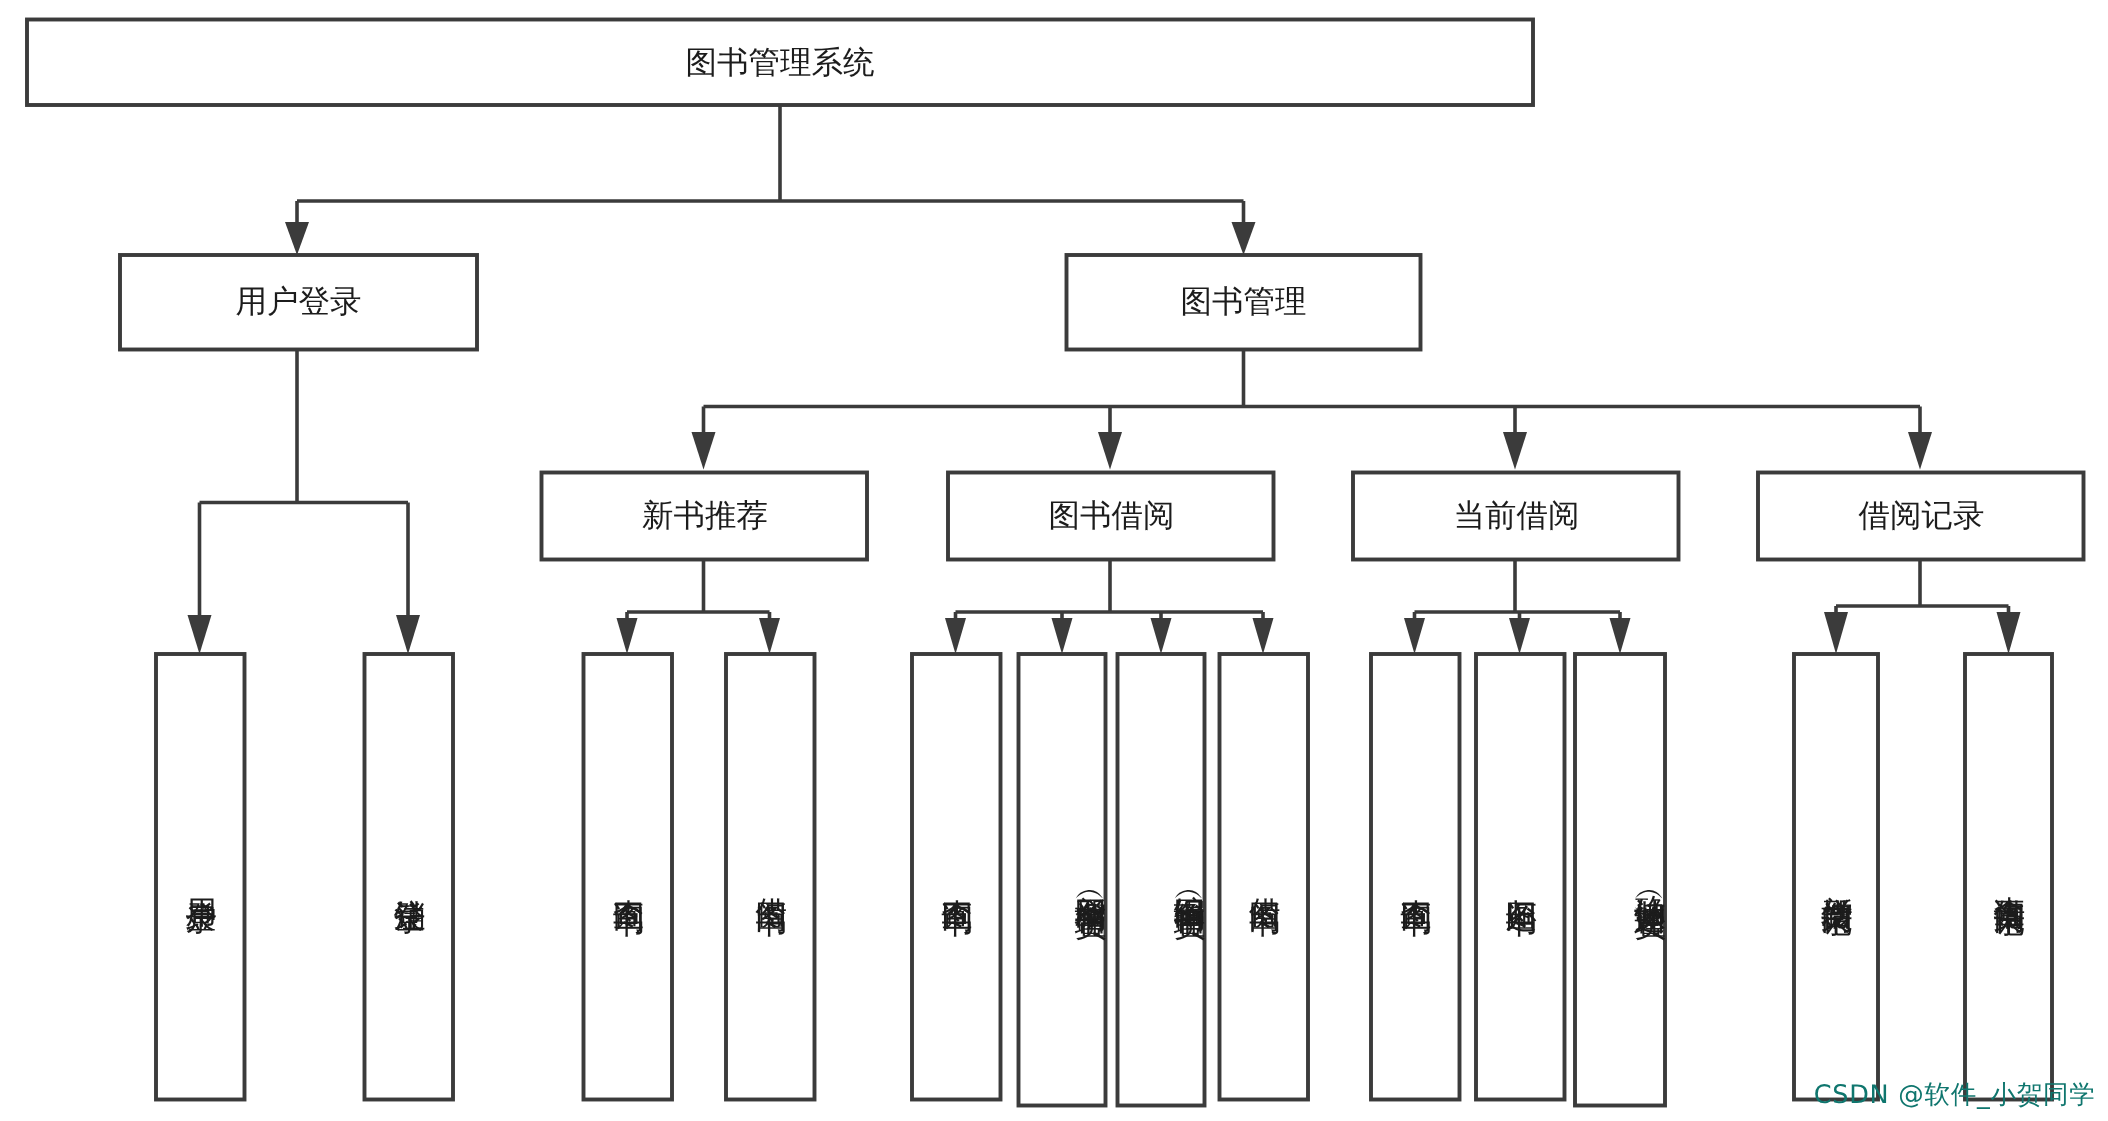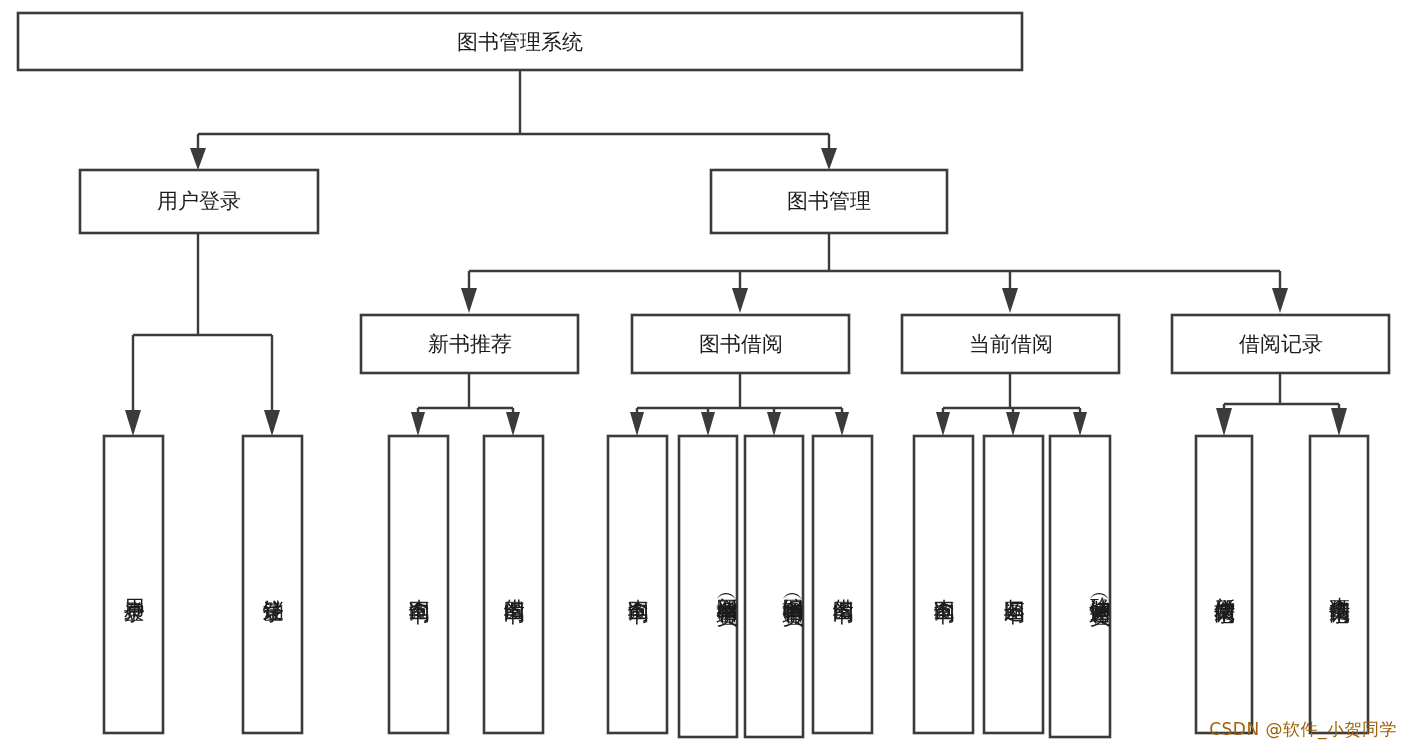--- a/index.html
+++ b/index.html
@@ -63,21 +63,21 @@
     white-space: nowrap;
     pointer-events: none;
     user-select: none;
   }
   .watermark {
     position: absolute;
     right: 8px;
     bottom: 6px;
     font-family: "DejaVu Sans", "Liberation Sans", sans-serif;
     font-size: 17px;
-    color: #a16207;
+    color: #0f766e;
     white-space: nowrap;
     letter-spacing: 0.5px;
   }
 </style>
 </head>
 <body>
 
 <div id="diagram-root">
 
   <svg id="flow" viewBox="0 0 1405 747" xmlns="http://www.w3.org/2000/svg">

